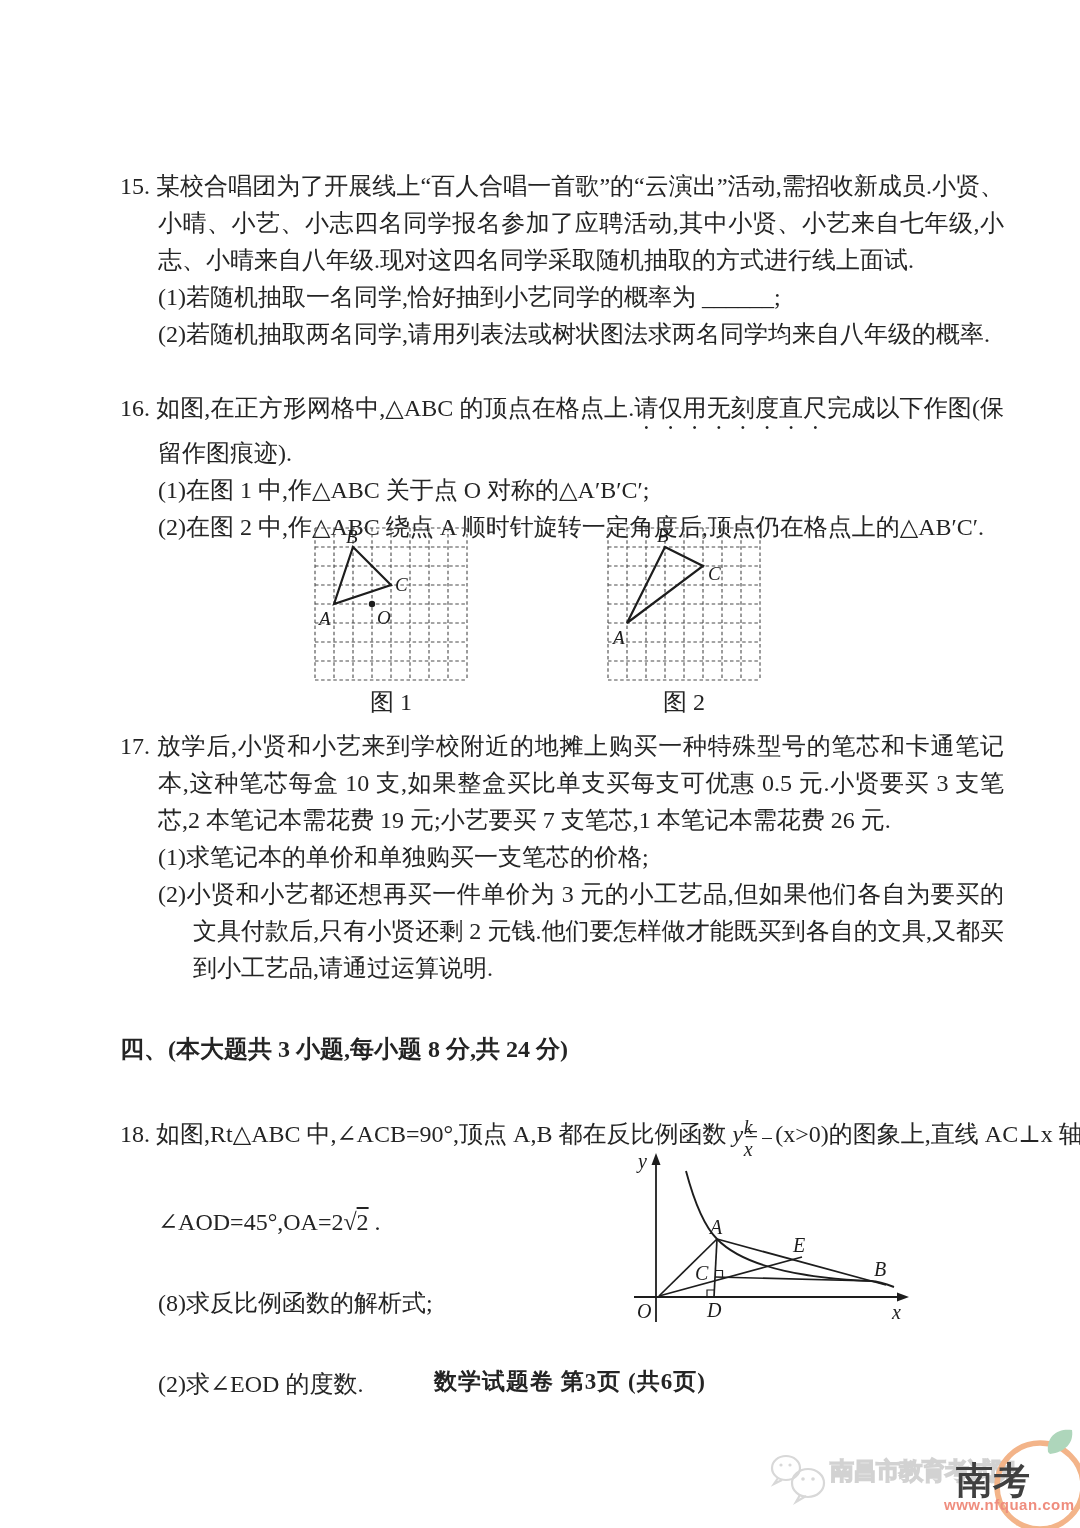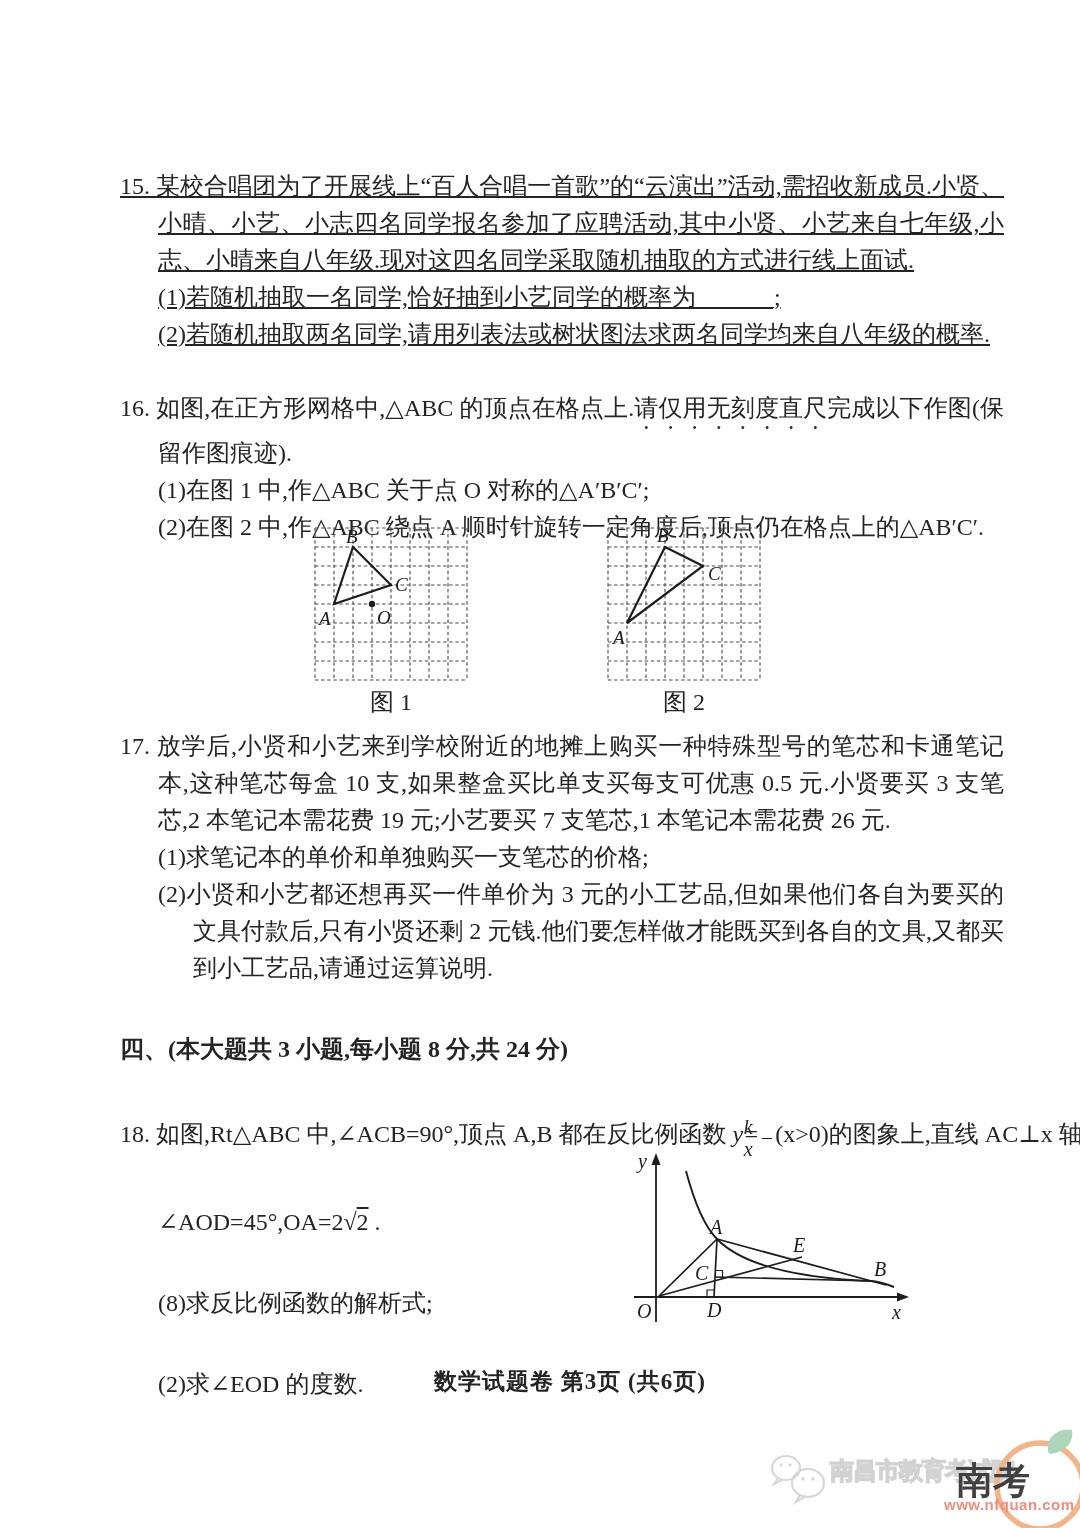--- a/index.html
+++ b/index.html
@@ -36,21 +36,21 @@
   .wm-red{position:absolute;left:956px;top:1456px;font-size:37px;font-weight:bold;
           color:#404040;font-family:"Liberation Sans","DejaVu Sans",sans-serif;white-space:nowrap;}
   .wm-url{position:absolute;left:944px;top:1496px;font-size:15px;font-weight:bold;
           color:#ef8d7e;font-family:"Liberation Sans","DejaVu Sans",sans-serif;letter-spacing:0.5px;}
 </style>
 </head>
 <body>
 
 <div class="page">
 
-  <div class="prob" style="top:168px;text-decoration:underline;">
+  <div class="prob" style="top:168px;">
     <div class="pbody"><span class="pnum">15.</span> <span>某校合唱团为了开展线上“百人合唱一首歌”的“云演出”活动,需招收新成员.小贤、小晴、小艺、小志四名同学报名参加了应聘活动,其中小贤、小艺来自七年级,小志、小晴来自八年级.现对这四名同学采取随机抽取的方式进行线上面试.</span></div>
     <div class="item">(1)若随机抽取一名同学,恰好抽到小艺同学的概率为 ______;</div>
     <div class="item">(2)若随机抽取两名同学,请用列表法或树状图法求两名同学均来自八年级的概率.</div>
   </div>
 
   <div class="prob" style="top:390px;">
     <div class="pbody"><span class="pnum">16.</span> <span>如图,在正方形网格中,△ABC 的顶点在格点上.</span><span class="emph">请仅用无刻度直尺</span><span>完成以下作图(保留作图痕迹).</span></div>
     <div class="item">(1)在图 1 中,作△ABC 关于点 O 对称的△A′B′C′;</div>
     <div class="item">(2)在图 2 中,作△ABC 绕点 A 顺时针旋转一定角度后,顶点仍在格点上的△AB′C′.</div>
   </div>

